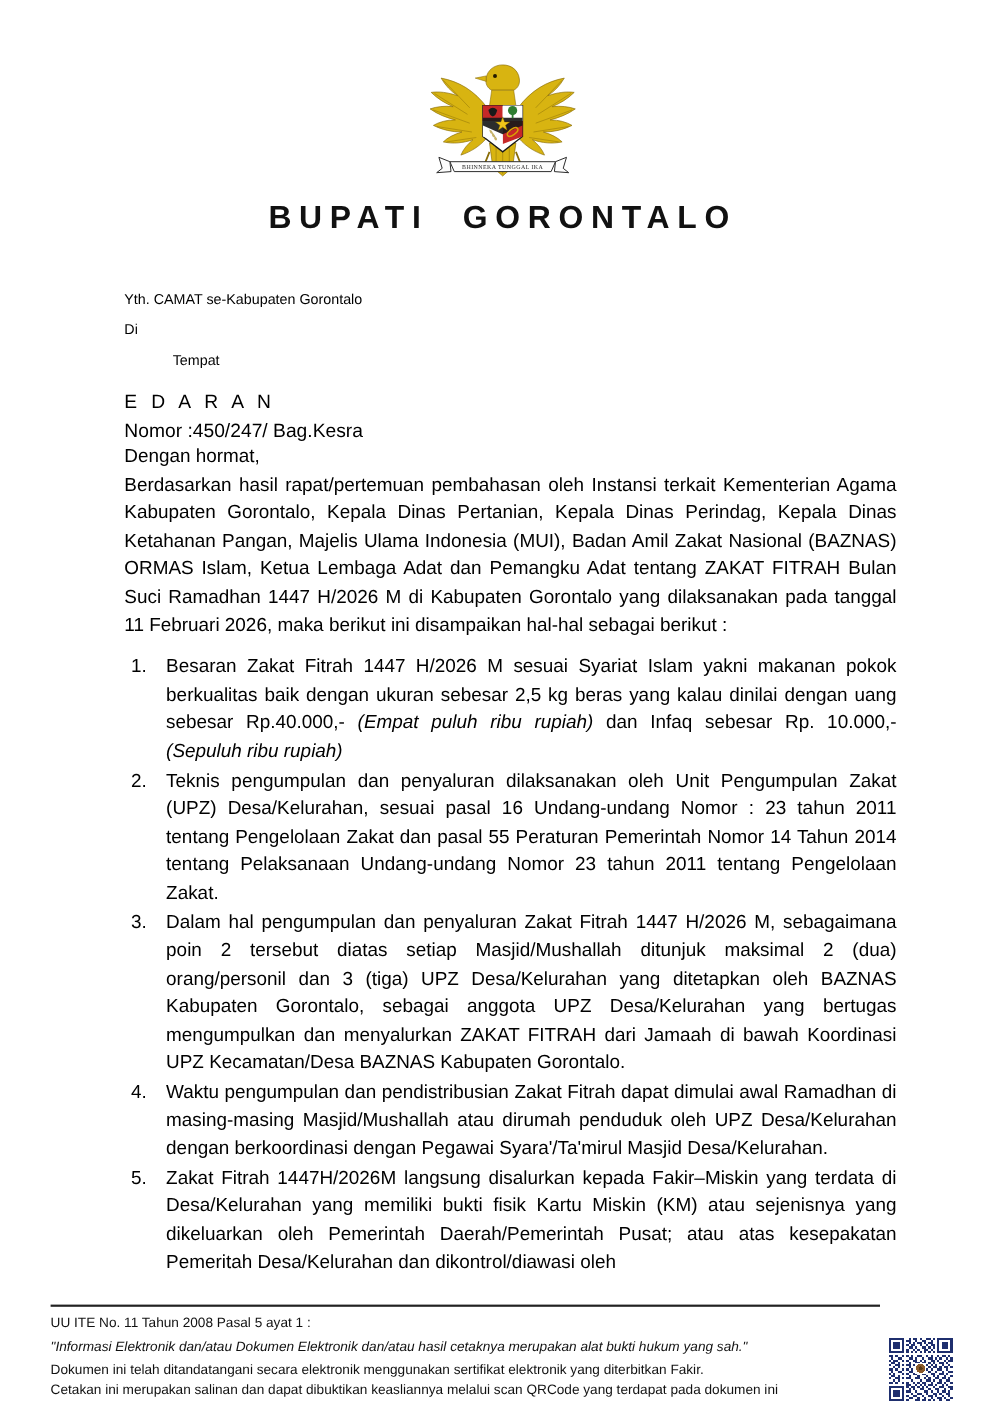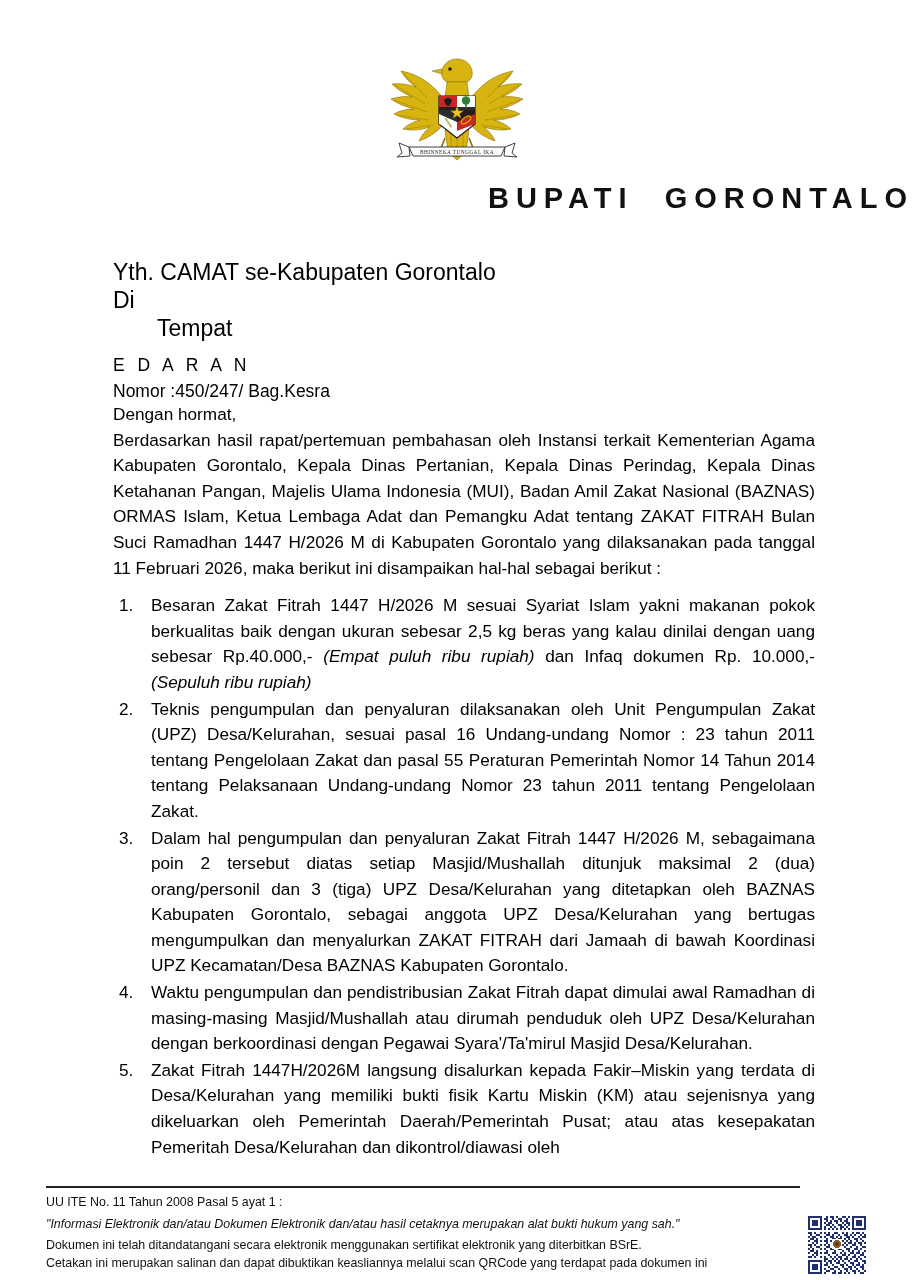--- a/index.html
+++ b/index.html
@@ -29,35 +29,35 @@
     display: inline-block;
     width: 148px;
     height: 118px;
   }
 
   .doc-title {
     position: absolute;
     top: 182px;
     left: 0;
     width: 914px;
-    text-align: right;
+    text-align: center;
     font-size: 29px;
     font-weight: bold;
     letter-spacing: 7px;
     word-spacing: 16px;
     color: #111;
   }
 
   
   .addressee {
     position: absolute;
     top: 258px;
     left: 113px;
     width: 702px;
-    font-size: 23px;
+    font-size: 13px;
     line-height: 28px;
   }
   .addressee .indent { padding-left: 44px; }
 
   
   .edaran-block {
     position: absolute;
     top: 352px;
     left: 113px;
     width: 702px;
@@ -238,21 +238,21 @@
   <div class="edaran-word">E D A R A N</div>
   <div>Nomor :450/247/ Bag.Kesra</div>
 </div>
 
 <div class="body-block">
   <p class="salutation">Dengan hormat,</p>
   <p class="intro">Berdasarkan hasil rapat/pertemuan pembahasan oleh Instansi terkait Kementerian Agama Kabupaten Gorontalo, Kepala Dinas Pertanian, Kepala Dinas Perindag, Kepala Dinas Ketahanan Pangan, Majelis Ulama Indonesia (MUI), Badan Amil Zakat Nasional (BAZNAS) ORMAS Islam, Ketua Lembaga Adat dan Pemangku Adat tentang ZAKAT FITRAH Bulan Suci Ramadhan 1447 H/2026 M di Kabupaten Gorontalo yang dilaksanakan pada tanggal 11 Februari 2026, maka berikut ini disampaikan hal-hal sebagai berikut :</p>
 
   <ol class="items">
     <li>
-      <span>Besaran Zakat Fitrah 1447 H/2026 M sesuai Syariat Islam yakni makanan pokok berkualitas baik dengan ukuran sebesar 2,5 kg beras yang kalau dinilai dengan uang sebesar Rp.40.000,- </span><em>(Empat puluh ribu rupiah)</em><span> dan Infaq dokumen Rp. 10.000,- </span><em>(Sepuluh ribu rupiah)</em>
+      <span>Besaran Zakat Fitrah 1447 H/2026 M sesuai Syariat Islam yakni makanan pokok berkualitas baik dengan ukuran sebesar 2,5 kg beras yang kalau dinilai dengan uang sebesar Rp.40.000,- </span><em>(Empat puluh ribu rupiah)</em><span> dan Infaq sebesar Rp. 10.000,- </span><em>(Sepuluh ribu rupiah)</em>
     </li>
     <li>
       <span>Teknis pengumpulan dan penyaluran dilaksanakan oleh Unit Pengumpulan Zakat (UPZ) Desa/Kelurahan, sesuai pasal 16 Undang-undang Nomor : 23 tahun 2011 tentang Pengelolaan Zakat dan pasal 55 Peraturan Pemerintah Nomor 14 Tahun 2014 tentang Pelaksanaan Undang-undang Nomor 23 tahun 2011 tentang Pengelolaan Zakat.</span>
     </li>
     <li>
       <span>Dalam hal pengumpulan dan penyaluran Zakat Fitrah 1447 H/2026 M, sebagaimana poin 2 tersebut diatas setiap Masjid/Mushallah ditunjuk maksimal 2 (dua) orang/personil dan 3 (tiga) UPZ Desa/Kelurahan yang ditetapkan oleh BAZNAS Kabupaten Gorontalo, sebagai anggota UPZ Desa/Kelurahan yang bertugas mengumpulkan dan menyalurkan ZAKAT FITRAH dari Jamaah di bawah Koordinasi UPZ Kecamatan/Desa BAZNAS Kabupaten Gorontalo.</span>
     </li>
     <li>
       <span>Waktu pengumpulan dan pendistribusian Zakat Fitrah dapat dimulai awal Ramadhan di masing-masing Masjid/Mushallah atau dirumah penduduk oleh UPZ Desa/Kelurahan dengan berkoordinasi dengan Pegawai Syara'/Ta'mirul Masjid Desa/Kelurahan.</span>
     </li>
@@ -260,21 +260,21 @@
       <span>Zakat Fitrah 1447H/2026M langsung disalurkan kepada Fakir–Miskin yang terdata di Desa/Kelurahan yang memiliki bukti fisik Kartu Miskin (KM) atau sejenisnya yang dikeluarkan oleh Pemerintah Daerah/Pemerintah Pusat; atau atas   kesepakatan Pemeritah   Desa/Kelurahan   dan   dikontrol/diawasi   oleh</span>
     </li>
   </ol>
 </div>
 
 <div class="footer">
   <div class="footer-rule"></div>
   <div class="footer-lines">
     <p class="ln">UU ITE No. 11 Tahun 2008 Pasal 5 ayat 1 :</p>
     <p class="quote">"Informasi Elektronik dan/atau Dokumen Elektronik dan/atau hasil cetaknya merupakan alat bukti hukum yang sah."</p>
-    <p class="ln"><span>Dokumen ini telah ditandatangani secara elektronik menggunakan </span><b>sertifikat elektronik</b><span> yang diterbitkan </span><b>BSrE</b><span>.</span></p>
+    <p class="ln"><span>Dokumen ini telah ditandatangani secara elektronik menggunakan </span><b>sertifikat elektronik</b><span> yang diterbitkan </span><b>Fakir</b><span>.</span></p>
     <p class="ln"><span>Cetakan ini merupakan salinan dan </span><b>dapat dibuktikan keasliannya melalui scan QRCode</b><span> yang terdapat pada dokumen ini</span></p>
   </div>
 </div>
 
 <svg class="qr" viewBox="0 0 29 29" shape-rendering="crispEdges">
   <rect width="29" height="29" fill="#ffffff"></rect>
   <g fill="#1f2f6e">
 
     <path d="M0 0h7v7H0z"></path>
       <path d="M1 1h5v5H1z" fill="#ffffff"></path>

